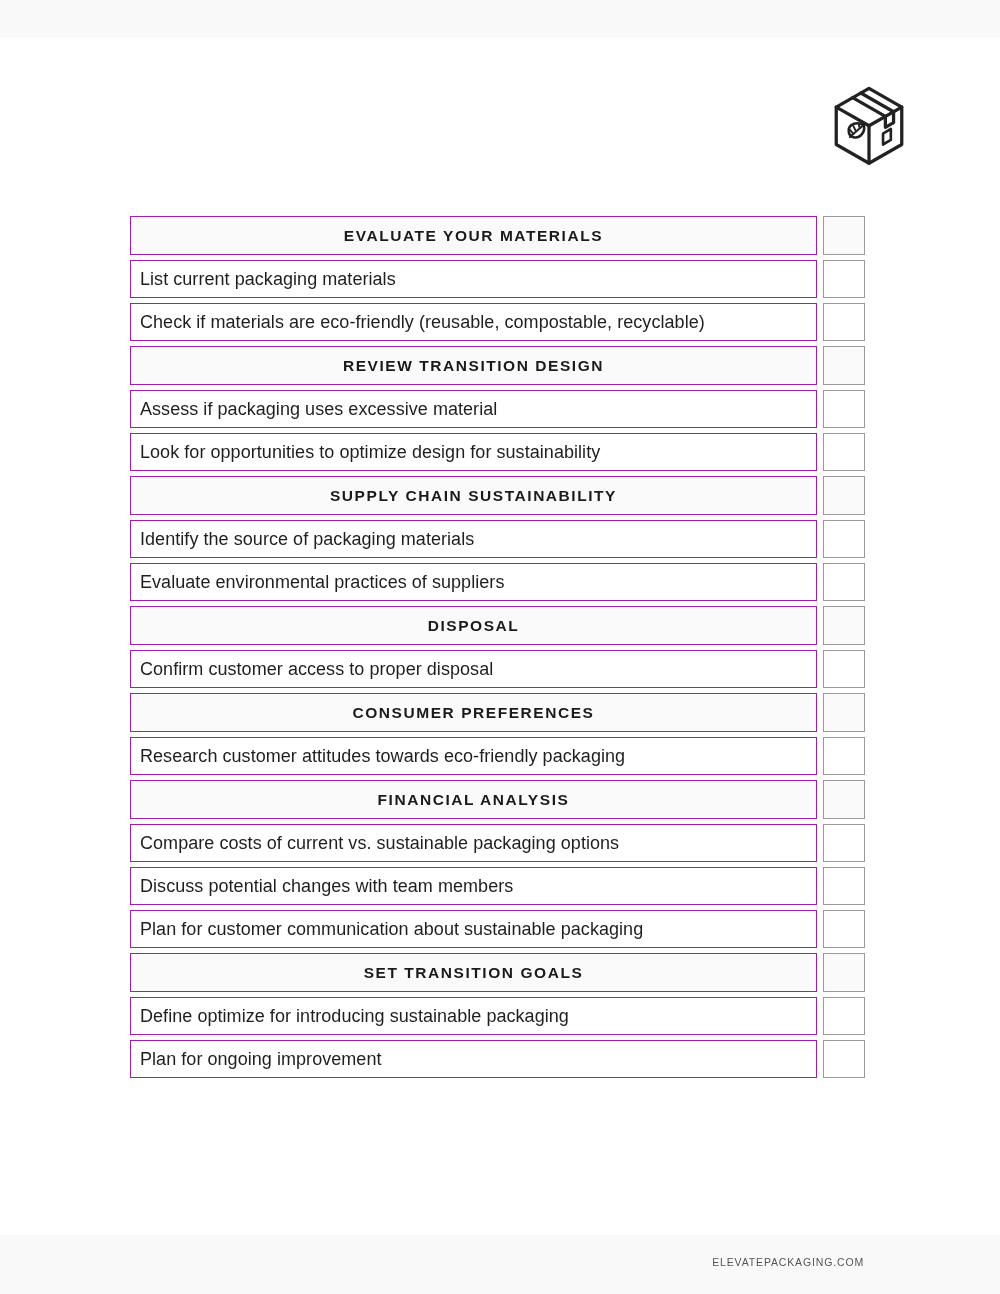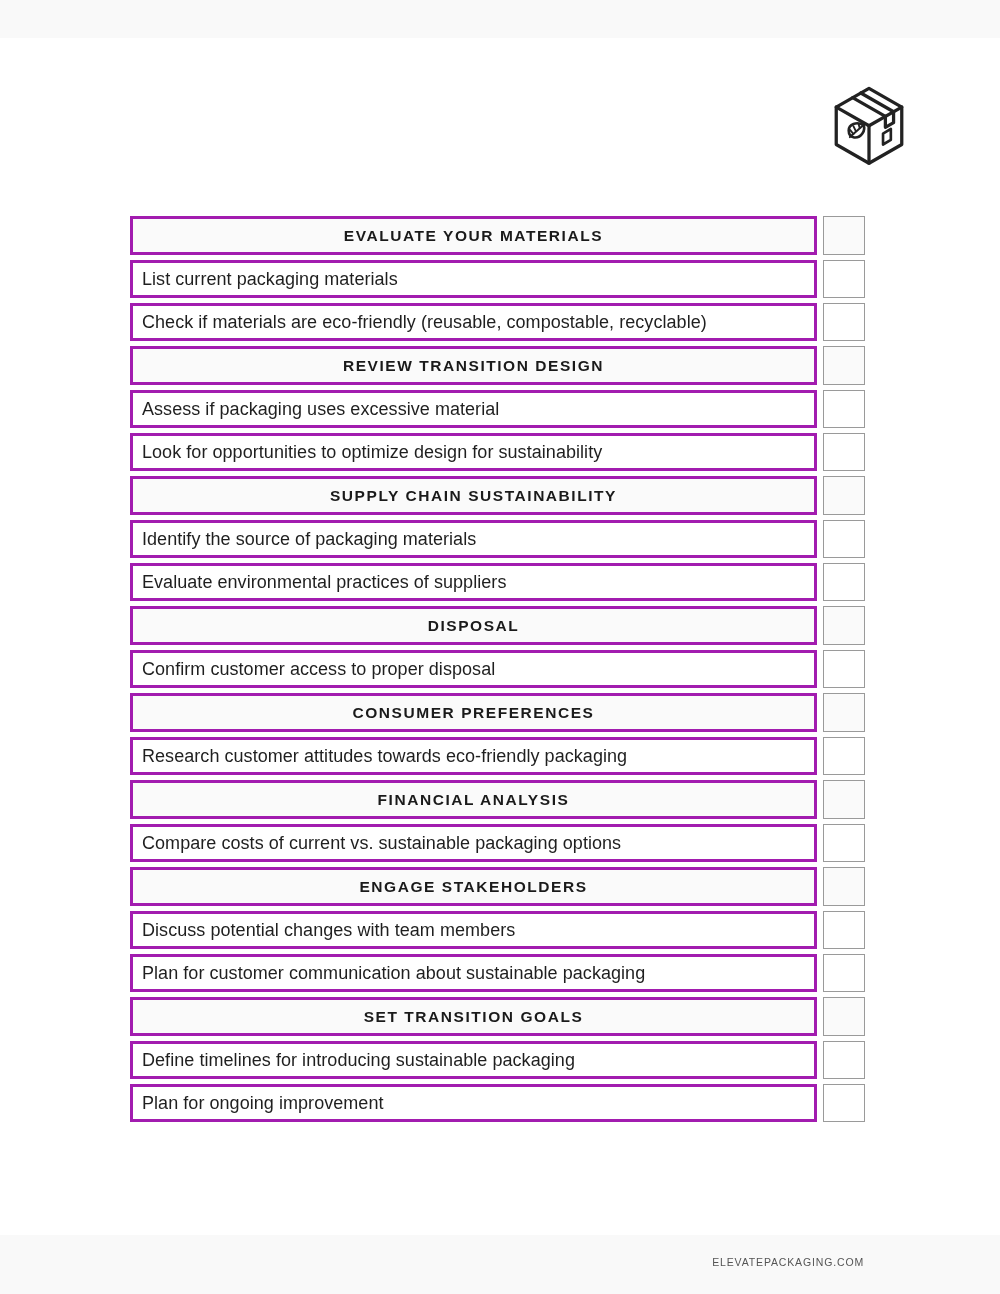--- a/index.html
+++ b/index.html
@@ -91,21 +91,21 @@
 
   .row {
     display: flex;
     align-items: stretch;
     margin-bottom: 5px;
   }
 
   .cell-label {
     flex: 0 0 687px;
     width: 687px;
-    border: 3px solid #a21caf;
+    border: 1px solid #a21caf;
     background: #ffffff;
     display: flex;
     align-items: center;
     min-height: 38px;
   }
 
   .cell-check {
     flex: 0 0 42px;
     width: 42px;
     margin-left: 6px;
@@ -273,47 +273,41 @@
           <span class="label-text">FINANCIAL ANALYSIS</span>
         </div>
         <div class="cell-check"></div>
       </div>
       <div class="row">
         <div class="cell-label">
           <span class="label-text">Compare costs of current vs. sustainable packaging options</span>
         </div>
         <div class="cell-check"></div>
       </div>
-      <div class="row section">
-        <div class="cell-label">
-          <span class="label-text">ENGAGE STAKEHOLDERS</span>
-        </div>
-        <div class="cell-check"></div>
-      </div>
       <div class="row">
         <div class="cell-label">
           <span class="label-text">Discuss potential changes with team members</span>
         </div>
         <div class="cell-check"></div>
       </div>
       <div class="row">
         <div class="cell-label">
           <span class="label-text">Plan for customer communication about sustainable packaging</span>
         </div>
         <div class="cell-check"></div>
       </div>
       <div class="row section">
         <div class="cell-label">
           <span class="label-text">SET TRANSITION GOALS</span>
         </div>
         <div class="cell-check"></div>
       </div>
       <div class="row">
         <div class="cell-label">
-          <span class="label-text">Define timelines for introducing sustainable packaging</span>
+          <span class="label-text">Define optimize for introducing sustainable packaging</span>
         </div>
         <div class="cell-check"></div>
       </div>
       <div class="row">
         <div class="cell-label">
           <span class="label-text">Plan for ongoing improvement</span>
         </div>
         <div class="cell-check"></div>
       </div>
     </div>

